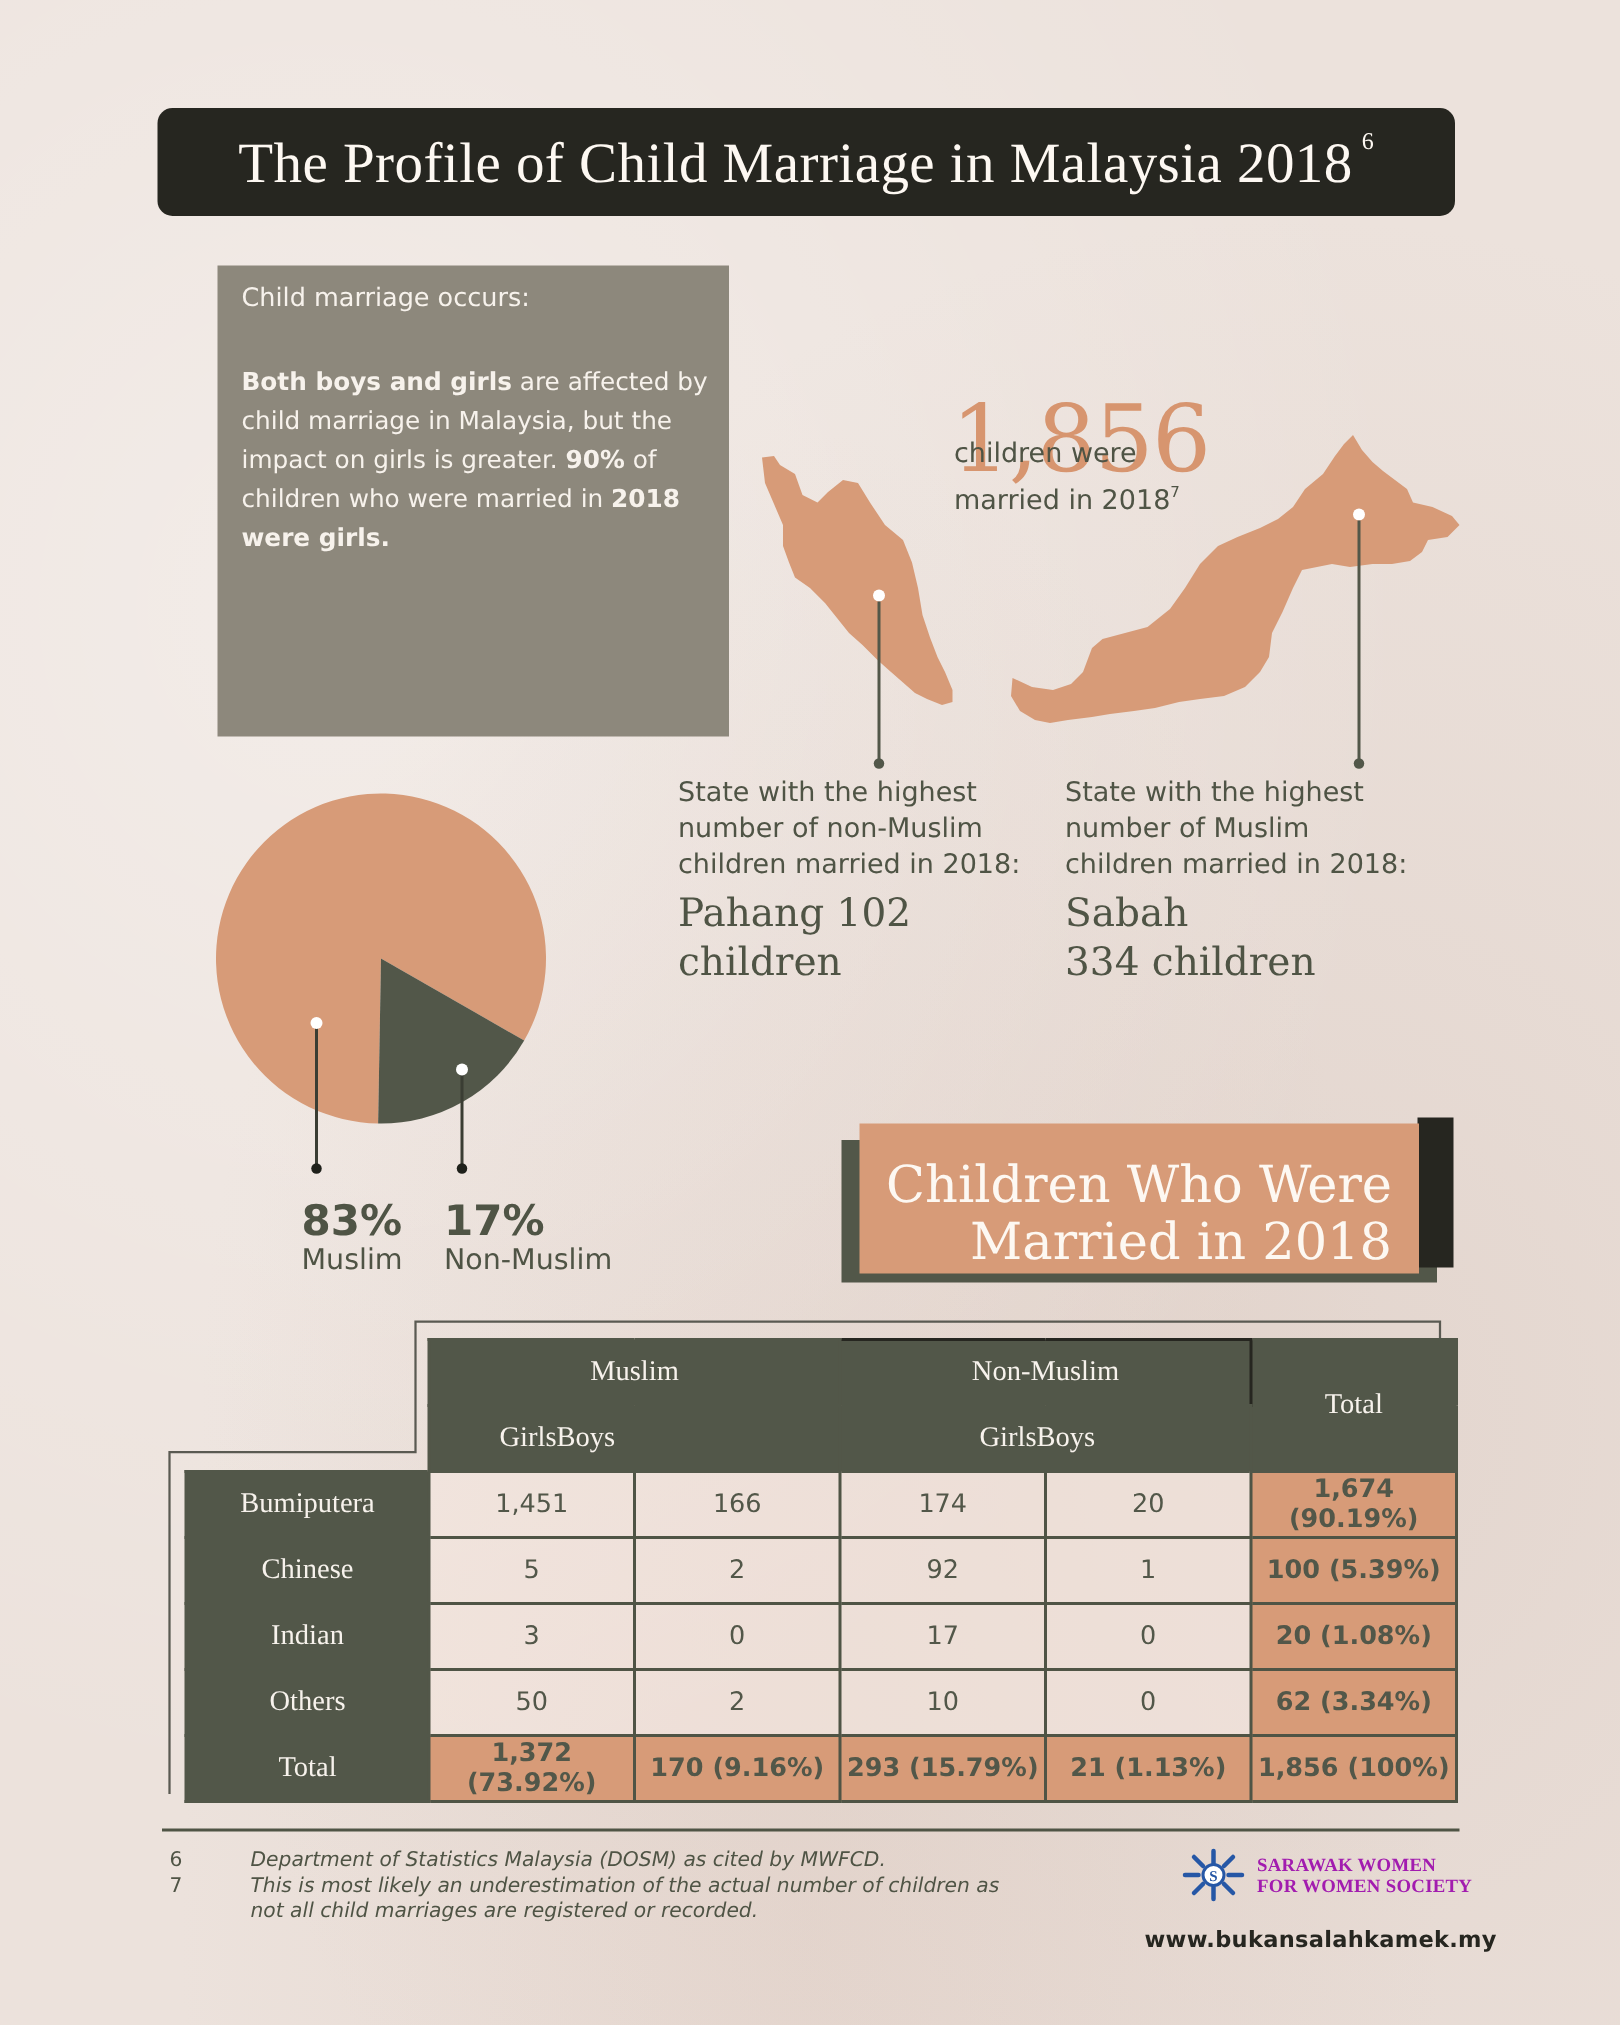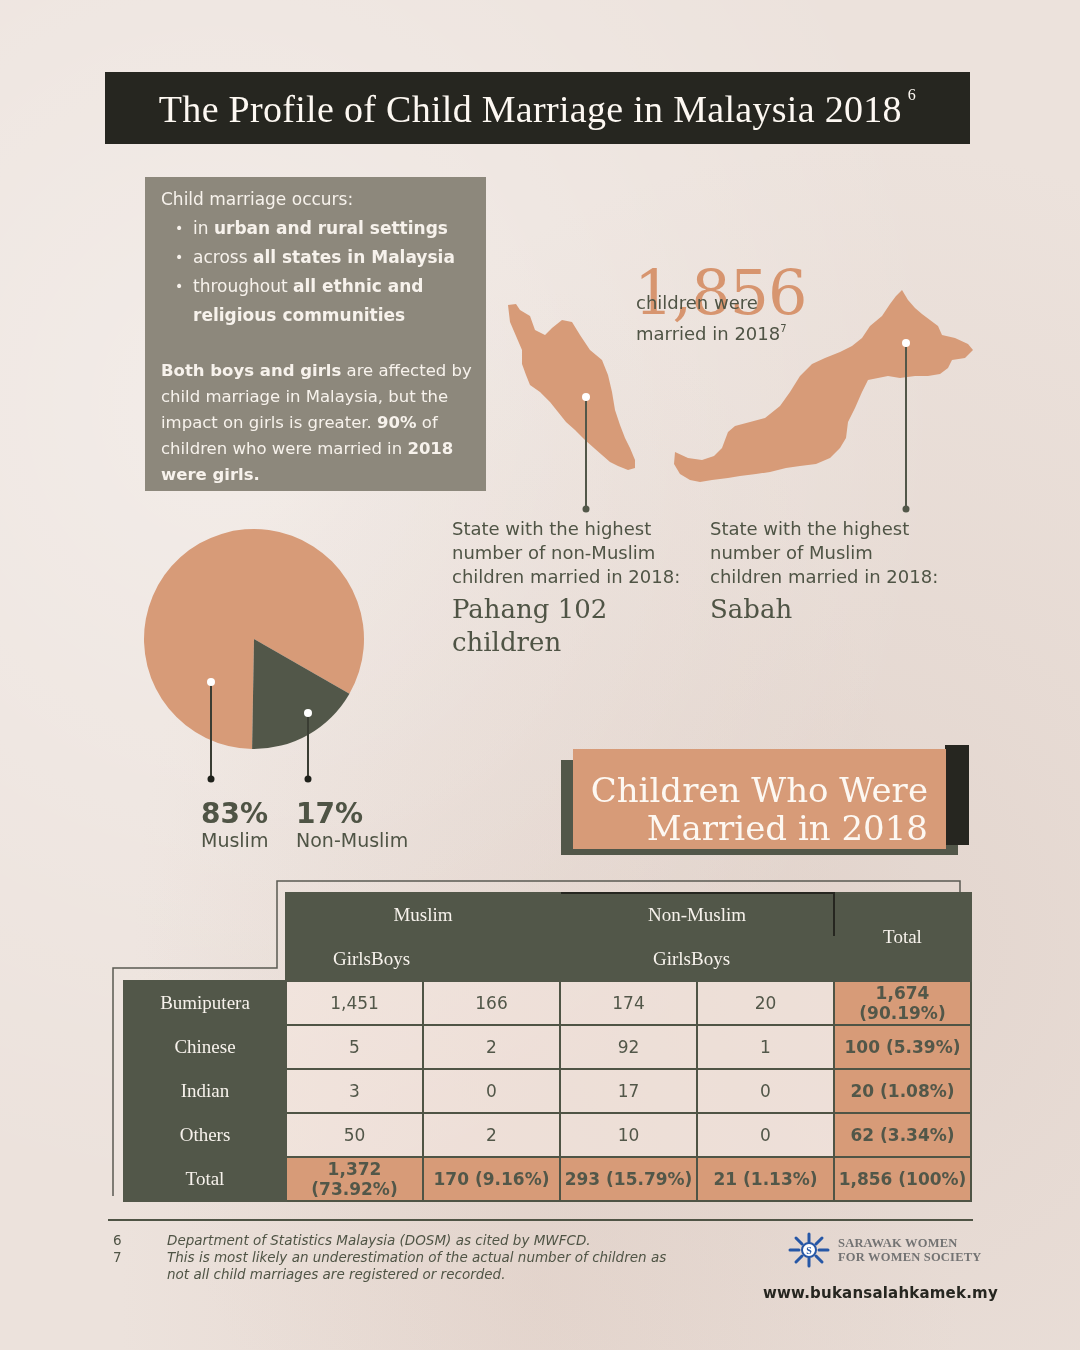--- a/index.html
+++ b/index.html
@@ -12,21 +12,21 @@
       radial-gradient(ellipse at 20% 30%, rgba(255,255,255,0.35), transparent 60%),
       radial-gradient(ellipse at 80% 70%, rgba(210,190,180,0.35), transparent 60%),
       radial-gradient(ellipse at 50% 95%, rgba(220,200,190,0.4), transparent 55%);
     font-family: "DejaVu Sans", sans-serif;
     color: #4f5445;
   }
 
   .title-bar {
     position: absolute; left: 105px; top: 72px; width: 865px; height: 72px;
     background: #262620; color: #fdf8f2;
-    display: flex; align-items: center; justify-content: center;
+    display: flex; align-items: center; justify-content: center; border-radius: 10px;
   }
   .title-bar .t { font-family: "Liberation Serif", serif; font-size: 38px; letter-spacing: 0.3px; }
   .title-bar sup { font-size: 16px; vertical-align: 22px; margin-left: 6px; }
 
   .info-box {
     position: absolute; left: 105px; top: 177px; width: 341px; height: 314px;
     background: #8d887c; color: #f7f2ec;
     padding: 8px 14px 0 16px; font-size: 17px; line-height: 29px; margin-left: 40px;
   }
   .info-box ul { list-style: none; margin-top: 0; }
@@ -81,37 +81,32 @@
   table.data th.nm-head { border-top: 2px solid #262620; border-left: 2px solid #262620; border-right: 2px solid #262620; }
 
   .footer-rule { position: absolute; left: 108px; top: 1219px; width: 865px; height: 1.5px; background: #4f5445; }
   .fn { position: absolute; left: 113px; font-size: 13.5px; font-style: italic; color: #4f5445; line-height: 17px; }
   .fn .n { display: inline-block; width: 54px; font-style: normal; }
   .fn1 { top: 1232px; }
   .fn2 { top: 1249px; }
   .fn3 { top: 1266px; left: 167px; }
 
   .logo { position: absolute; left: 786px; top: 1232px; display: flex; align-items: center; }
-  .logo .txt { margin-left: 6px; font-family: "Liberation Serif", serif; font-weight: bold; font-size: 12.5px; color: #737373; line-height: 14px; letter-spacing: 0.2px; }
+  .logo .txt { margin-left: 6px; font-family: "Liberation Serif", serif; font-weight: bold; font-size: 12.5px; color: #a21caf; line-height: 14px; letter-spacing: 0.2px; }
   .website { position: absolute; left: 763px; top: 1284px; font-size: 15px; font-weight: bold; color: #262620; letter-spacing: 0.2px; }
 </style>
 </head>
 <body>
 
 <div class="title-bar">
   <span class="t"><span>The Profile of Child Marriage in Malaysia 2018</span><sup>6</sup></span>
 </div>
 
 <div class="info-box">
   <div>Child marriage occurs:</div>
-  <ul>
-    <li><span>in </span><b>urban and rural settings</b></li>
-    <li><span> across </span><b>all states in Malaysia</b></li>
-    <li><span>throughout </span><b>all ethnic and religious communities</b></li>
-  </ul>
   <div class="para"><b>Both boys and girls</b><span> are affected by child marriage in Malaysia, but the impact on girls is greater. </span><b>90%</b><span> of children who were married in </span><b>2018 were girls.</b></div>
 </div>
 
 <div class="big-number">1,856</div>
 <div class="big-sub">
   <div>children were</div>
   <div><span>married in 2018</span><sup>7</sup></div>
 </div>
 
 <svg class="map" viewBox="0 0 500 240">
@@ -133,20 +128,21 @@
     <div>Pahang 102</div>
     <div>children</div>
   </div>
 </div>
 <div class="state-caption cap-right">
   <div>State with the highest</div>
   <div>number of Muslim</div>
   <div>children married in 2018:</div>
   <div class="name">
     <div>Sabah</div>
+    <div>334 children</div>
   </div>
 </div>
 
 <svg class="pie" id="pie" viewBox="0 0 300 280">
     <path d="M124,119 L122.08023529189882,228.98324646720306 A110,110 0 1 1 219.45419987058216,173.66713571303103 Z" fill="#d79b78"></path>
     <path d="M124,119 L219.45419987058216,173.66713571303103 A110,110 0 0 1 122.08023529189877,228.98324646720306 Z" fill="#525749"></path>
     <line x1="81" y1="162" x2="81" y2="259" stroke="#3a3d33" stroke-width="2"></line>
     <circle cx="81" cy="162" r="4" fill="#ffffff"></circle>
     <circle cx="81" cy="259" r="3.5" fill="#1f211b"></circle>
     <line x1="178" y1="193" x2="178" y2="259" stroke="#3a3d33" stroke-width="2"></line>

